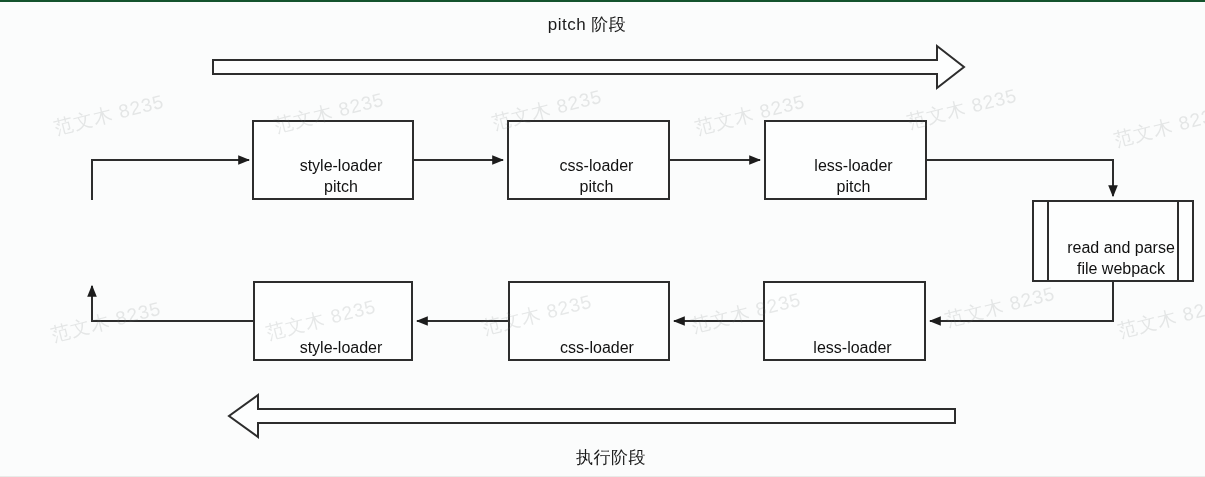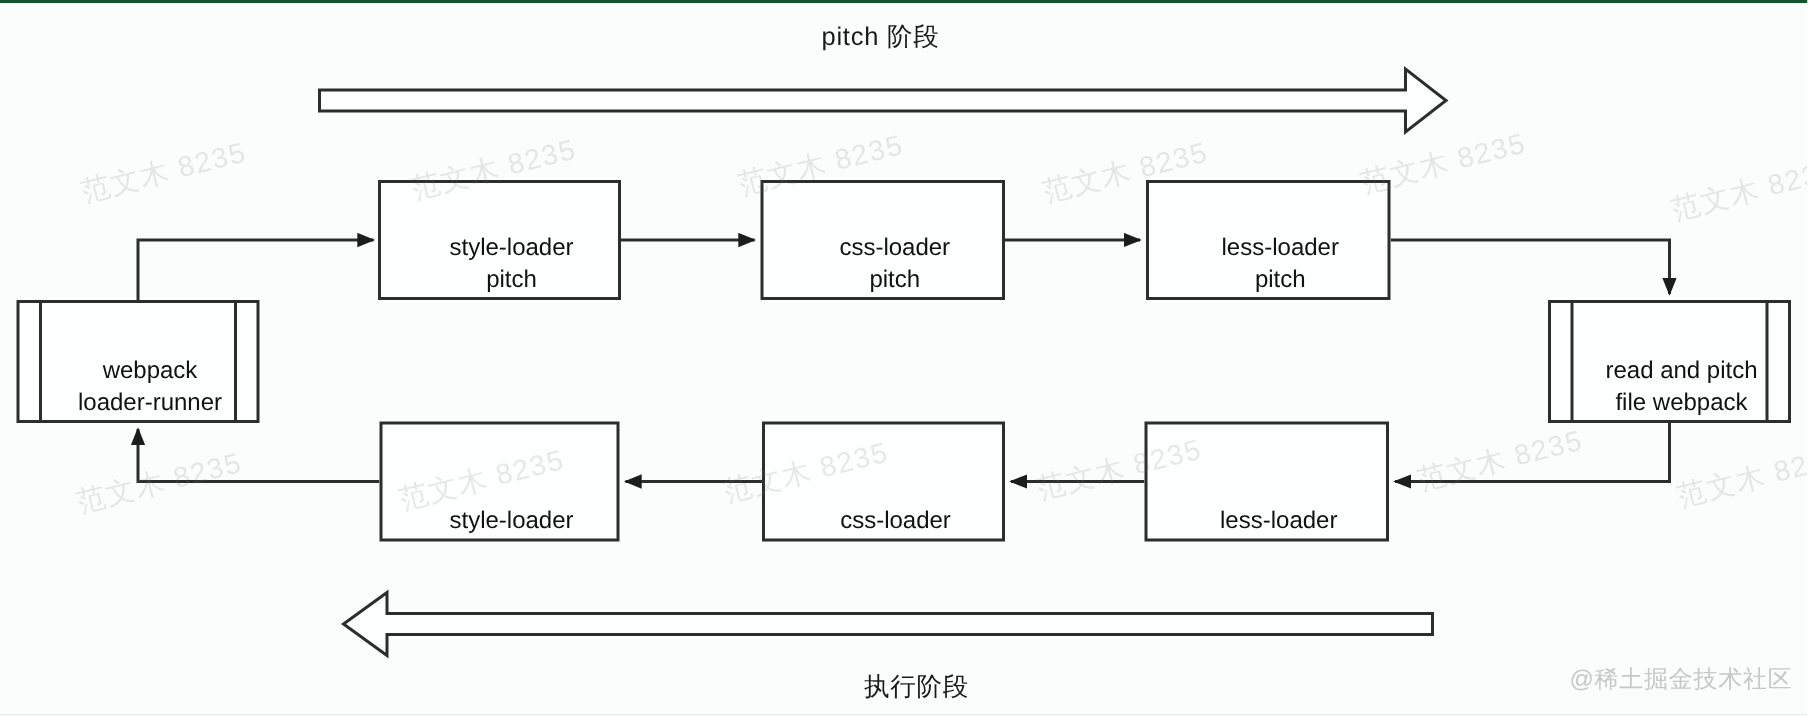--- a/index.html
+++ b/index.html
@@ -74,46 +74,40 @@
     <path d="M 927 158 L 1113 158 L 1113 194" fill="none" stroke="#2d2d2d" stroke-width="2" marker-end="url(#ah)"></path>
     <path d="M 1113 280 L 1113 319 L 930 319" fill="none" stroke="#2d2d2d" stroke-width="2" marker-end="url(#ah)"></path>
     <path d="M 763 319 L 674 319" fill="none" stroke="#2d2d2d" stroke-width="2" marker-end="url(#ah)"></path>
     <path d="M 508 319 L 417 319" fill="none" stroke="#2d2d2d" stroke-width="2" marker-end="url(#ah)"></path>
     <path d="M 253 319 L 92 319 L 92 284" fill="none" stroke="#2d2d2d" stroke-width="2" marker-end="url(#ah)"></path>
   </svg>
 
   <div class="phase-label" id="lbl-pitch">pitch 阶段</div>
   <div class="phase-label" id="lbl-exec">执行阶段</div>
 
-  <div class="box" id="box-webpack">
-    <span class="sub-line l"></span>
-    <span class="sub-line r"></span>
-    <span>webpack</span>
-    <span>loader-runner</span>
-  </div>
 
   <div class="box" id="box-style-pitch">
     <span>style-loader</span>
     <span>pitch</span>
   </div>
 
   <div class="box" id="box-css-pitch">
     <span>css-loader</span>
     <span>pitch</span>
   </div>
 
   <div class="box" id="box-less-pitch">
     <span>less-loader</span>
     <span>pitch</span>
   </div>
 
   <div class="box" id="box-read-parse">
     <span class="sub-line l"></span>
     <span class="sub-line r"></span>
-    <span>read and pitch</span>
+    <span>read and parse</span>
     <span>file webpack</span>
   </div>
 
   <div class="box" id="box-style-exec">
     <span>style-loader</span>
   </div>
 
   <div class="box" id="box-css-exec">
     <span>css-loader</span>
   </div>
@@ -128,15 +122,14 @@
   <div class="wm" style="left:694px;top:100px">范文木 8235</div>
   <div class="wm" style="left:906px;top:94px">范文木 8235</div>
   <div class="wm" style="left:1113px;top:112px">范文木 8235</div>
   <div class="wm" style="left:50px;top:307px">范文木 8235</div>
   <div class="wm" style="left:265px;top:305px">范文木 8235</div>
   <div class="wm" style="left:481px;top:300px">范文木 8235</div>
   <div class="wm" style="left:690px;top:298px">范文木 8235</div>
   <div class="wm" style="left:944px;top:292px">范文木 8235</div>
   <div class="wm" style="left:1117px;top:303px">范文木 8235</div>
 
-  <div class="credit">@稀土掘金技术社区</div>
 
 </div>
 
 </body></html>

